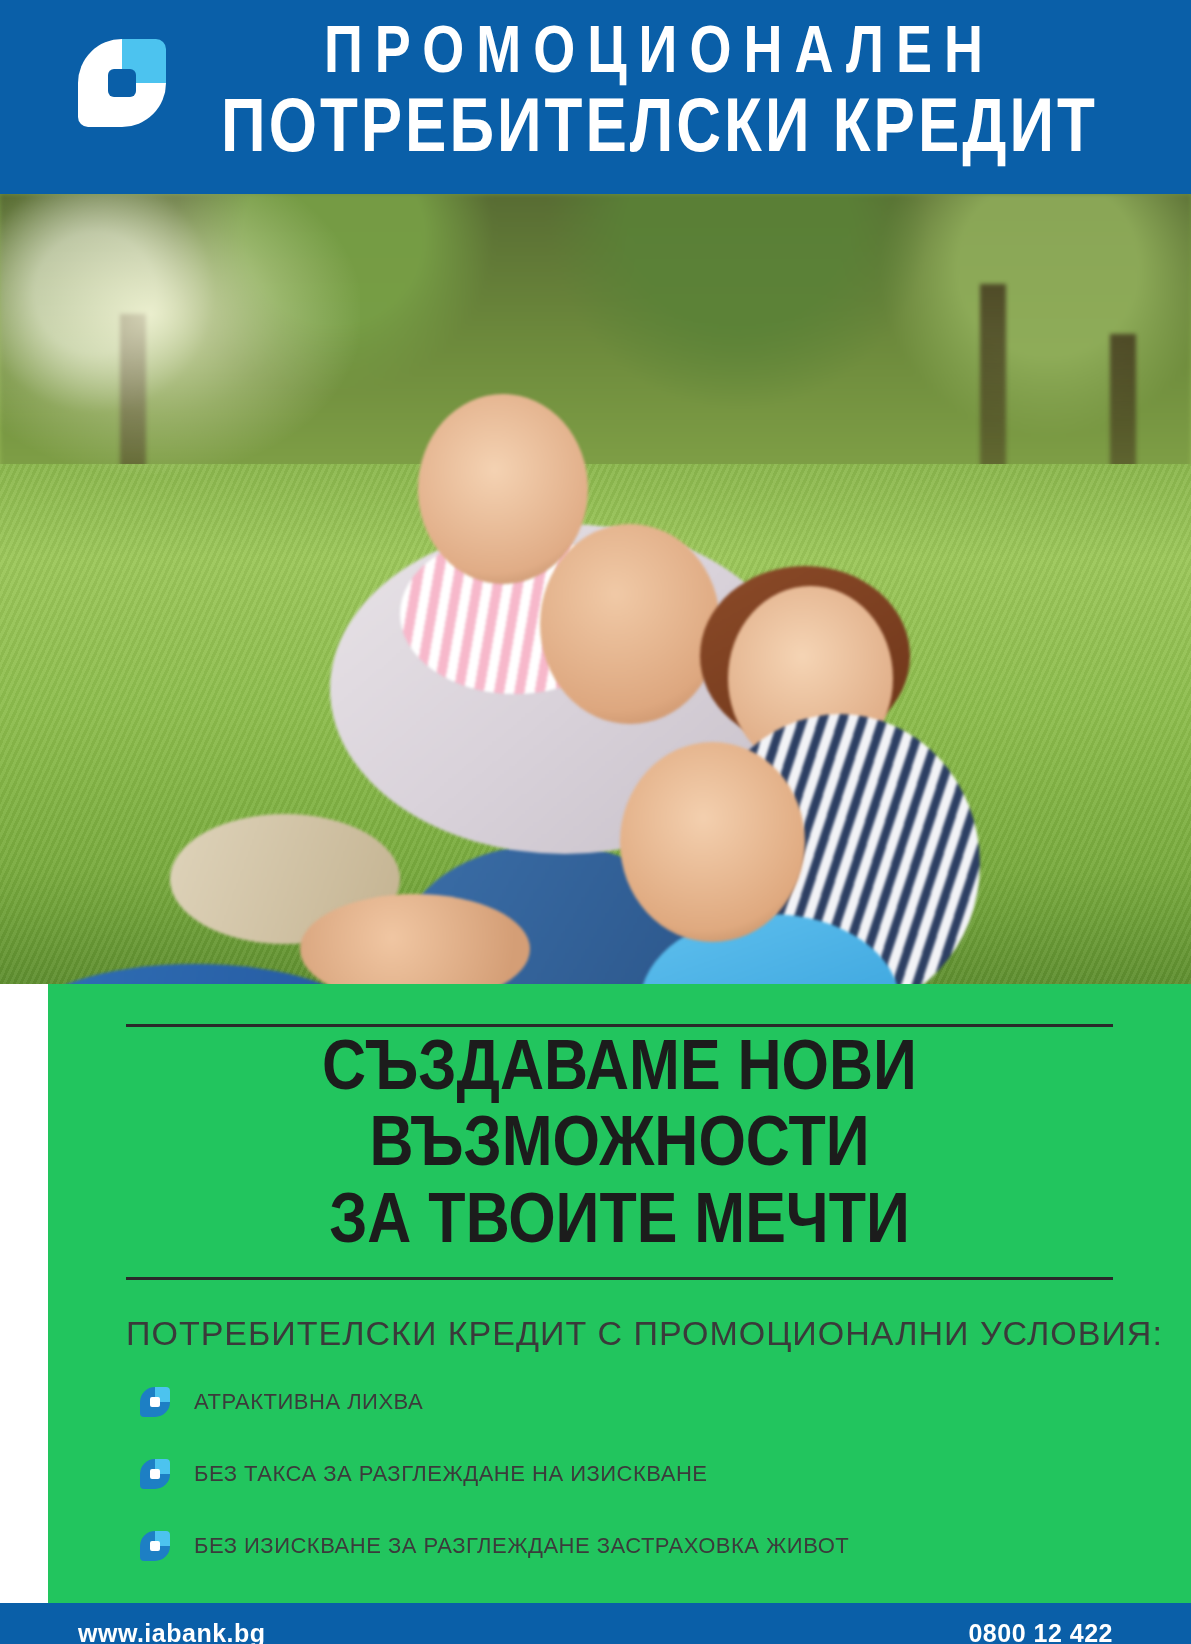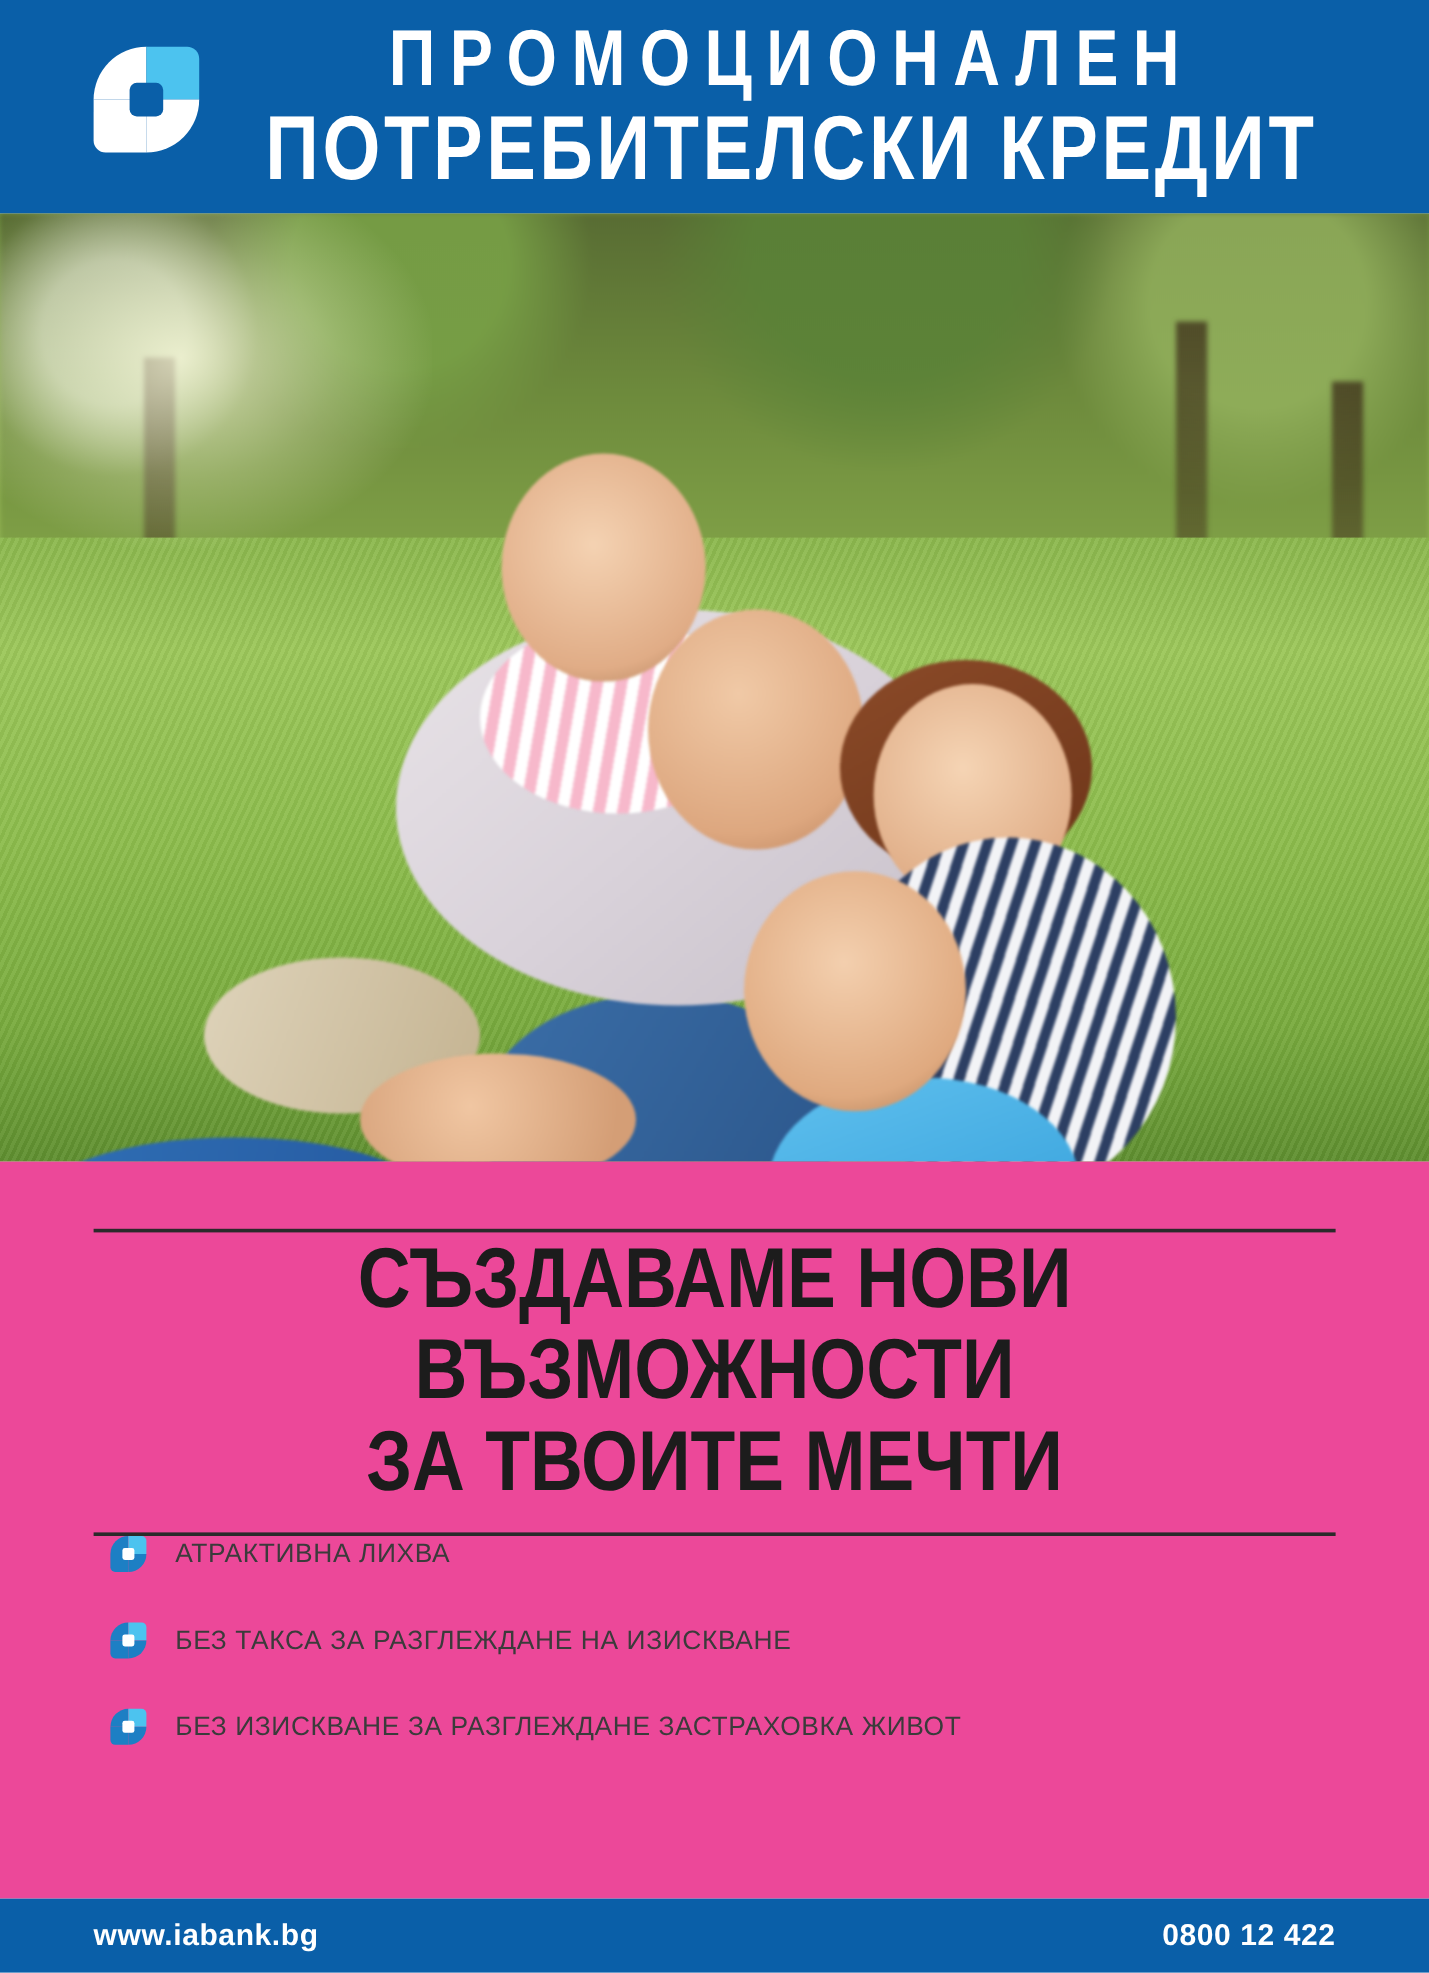--- a/index.html
+++ b/index.html
@@ -24,21 +24,21 @@
     flex-direction: column;
   }
 
   
   .header {
     background: #0a5fa8;
     height: 178px;
     position: relative;
     display: flex;
     align-items: center;
-    padding: 0 0 0 0;
+    padding: 0 0 16px 0;
     flex: 0 0 auto;
   }
   .header-logo {
     width: 120px;
     height: 100px;
     margin-left: 78px;
     margin-right: 10px;
     position: relative;
     flex: 0 0 auto;
   }
@@ -244,23 +244,24 @@
   .fig-arm {
     left: 300px; top: 700px;
     width: 230px; height: 110px;
     background: radial-gradient(circle at 40% 40%, #f0c6a2 0%, #d49e76 80%);
     border-radius: 50% 50% 48% 52% / 52% 50% 50% 48%;
   }
 
   
   .content {
     flex: 1 1 auto;
-    padding: 16px 78px;
-    position: relative;
-    background: #ec4899;
+    padding: 0 78px;
+    position: relative;
+    background: #22c55e;
+    margin-left: 48px;
   }
   .rule {
     height: 3px;
     background: #2a2a2a;
     margin: 0;
   }
   .rule.top { margin-top: 40px; }
   .headline {
     text-align: center;
     color: #1c1c1c;
@@ -384,20 +385,21 @@
   <div class="content">
     <div class="rule top"></div>
 
     <div class="headline">
       <span>СЪЗДАВАМЕ НОВИ ВЪЗМОЖНОСТИ</span>
       <span class="l2">ЗА ТВОИТЕ МЕЧТИ</span>
     </div>
 
     <div class="rule bottom"></div>
 
+    <div class="subhead">ПОТРЕБИТЕЛСКИ КРЕДИТ С ПРОМОЦИОНАЛНИ УСЛОВИЯ:</div>
 
     <ul class="bullets">
       <li class="bullet">
         <span class="bullet-icon">
           <span class="q q1"></span>
             <span class="q q2"></span>
             <span class="q q3"></span>
             <span class="q q4"></span>
             <span class="notch"></span>
         </span>

